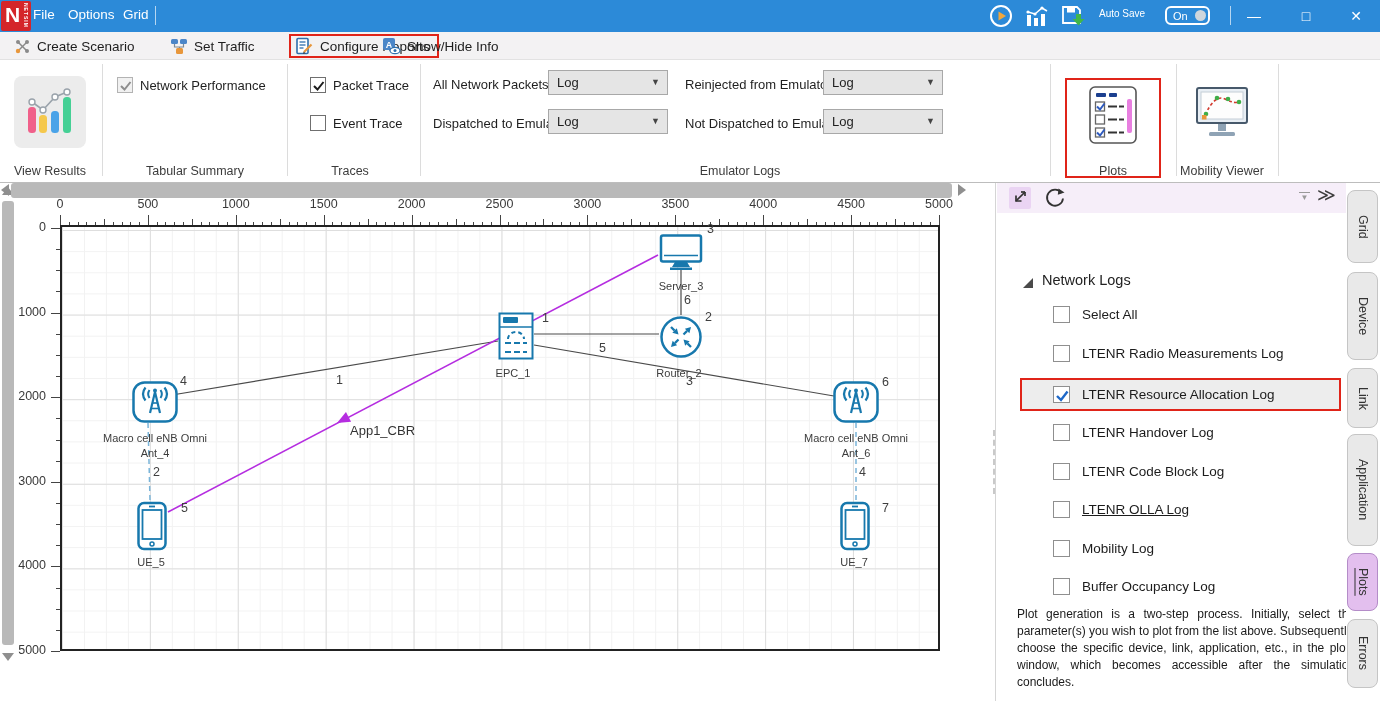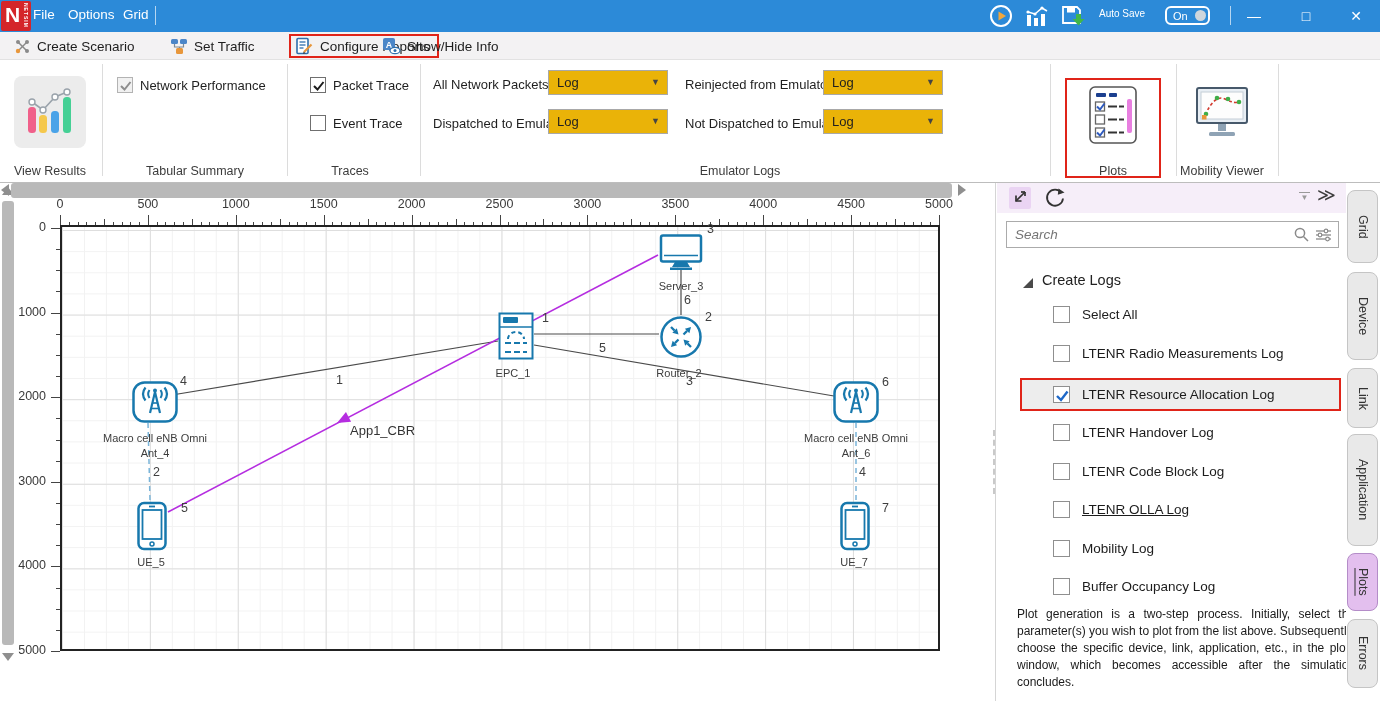--- a/index.html
+++ b/index.html
@@ -31,21 +31,21 @@
   #ribbon { position:absolute; left:0; top:60px; width:1380px; height:123px; background:#fff; border-bottom:1px solid #bdbdbd; }
   .rsep { position:absolute; top:4px; width:1px; height:112px; background:#dcdcdc; }
   .grp-label { position:absolute; top:104px; font-size:12.5px; color:#3c3c3c; text-align:center; }
   .rcheck { position:absolute; width:16px; height:16px; background:#fff; border:1px solid #6f6f6f; }
   .rcheck.dis { background:#f1f1f1; border-color:#b3b3b3; }
   .rcheck svg { position:absolute; left:0; top:0; }
   .rchecklabel { position:absolute; font-size:13px; color:#1f1f1f; }
   #viewresults-btn { position:absolute; left:14px; top:16px; width:72px; height:72px; background:#ececec; border-radius:8px; }
   #viewresults-btn svg { position:absolute; left:8px; top:8px; }
   .emu-label { position:absolute; font-size:13px; color:#1f1f1f; }
-  .emu-dd { position:absolute; width:120px; height:25px; background:#eab308; border:1px solid #a8a8a8; font-size:13px; color:#1f1f1f; }
+  .emu-dd { position:absolute; width:120px; height:25px; background:#e5e5e5; border:1px solid #a8a8a8; font-size:13px; color:#1f1f1f; }
   .emu-dd .val { position:absolute; left:8px; top:4px; }
   .emu-dd .caret { position:absolute; right:7px; top:6px; font-size:9px; color:#444; }
   #plots-box { position:absolute; left:1065px; top:18px; width:96px; height:100px; border:2px solid #e02419; }
   #plots-icon { position:absolute; left:1087px; top:25px; }
   #plots-label { position:absolute; left:1065px; width:96px; top:104px; text-align:center; font-size:12.5px; color:#3c3c3c; }
   #mobility-icon { position:absolute; left:1191px; top:26px; }
   #mobility-label { position:absolute; left:1160px; width:124px; top:104px; text-align:center; font-size:12.5px; color:#3c3c3c; }
 
   
   #canvas { position:absolute; left:0; top:183px; width:996px; height:518px; background:#fff; border-right:1px solid #d5d5d5; }
@@ -570,41 +570,22 @@
       </div>
       <div id="refresh-btn">
         <svg width="24" height="24" viewBox="0 0 24 24">
             <path d="M18.5,7 A8,8 0 1 0 20,12.5" fill="none" stroke="#333" stroke-width="1.8"></path>
             <polygon points="15.5,2.5 21.5,6.5 14.8,8.8" fill="#333"></polygon>
           </svg>
       </div>
       <div id="panel-dd" style="border-top:1px solid #999">▼</div>
       <div id="panel-chevrons">≫</div>
     </div>
-    <div id="searchbox">
-      <input placeholder="Search" style="">
-      <span id="search-mag">
-        <svg width="17" height="17" viewBox="0 0 17 17">
-            <circle cx="7" cy="7" r="4.6" fill="none" stroke="#8a8a8a" stroke-width="1.5"></circle>
-            <line x1="10.5" y1="10.5" x2="15" y2="15" stroke="#8a8a8a" stroke-width="1.5"></line>
-          </svg>
-      </span>
-      <span id="search-filter">
-        <svg width="17" height="16" viewBox="0 0 17 16">
-            <line x1="1" y1="4" x2="16" y2="4" stroke="#8a8a8a" stroke-width="1.3"></line>
-            <line x1="1" y1="8" x2="16" y2="8" stroke="#8a8a8a" stroke-width="1.3"></line>
-            <line x1="1" y1="12" x2="16" y2="12" stroke="#8a8a8a" stroke-width="1.3"></line>
-            <circle cx="11" cy="4" r="1.8" fill="#fff" stroke="#8a8a8a" stroke-width="1.2"></circle>
-            <circle cx="5" cy="8" r="1.8" fill="#fff" stroke="#8a8a8a" stroke-width="1.2"></circle>
-            <circle cx="12.5" cy="12" r="1.8" fill="#fff" stroke="#8a8a8a" stroke-width="1.2"></circle>
-          </svg>
-      </span>
-    </div>
     <div id="tree-expander"></div>
-    <div id="tree-header-label">Create Logs</div>
+    <div id="tree-header-label">Network Logs</div>
     <div id="hl-row"></div>
     <div id="logrows">
         <div class="logrow-box" style="top: 123px;"></div>
         <div class="logrow-label" style="top: 124px;">Select All</div>
         <div class="logrow-box" style="top: 162px;"></div>
         <div class="logrow-label" style="top: 163px;">LTENR Radio Measurements Log</div>
         <div class="logrow-box" style="top: 203px;"><svg width="17" height="17">
             <polyline points="3,9 7,13 13.5,4.5" fill="none" stroke="#1e68c8" stroke-width="2.4"></polyline>
           </svg></div>
         <div class="logrow-label" style="top: 204px;">LTENR Resource Allocation Log</div>

